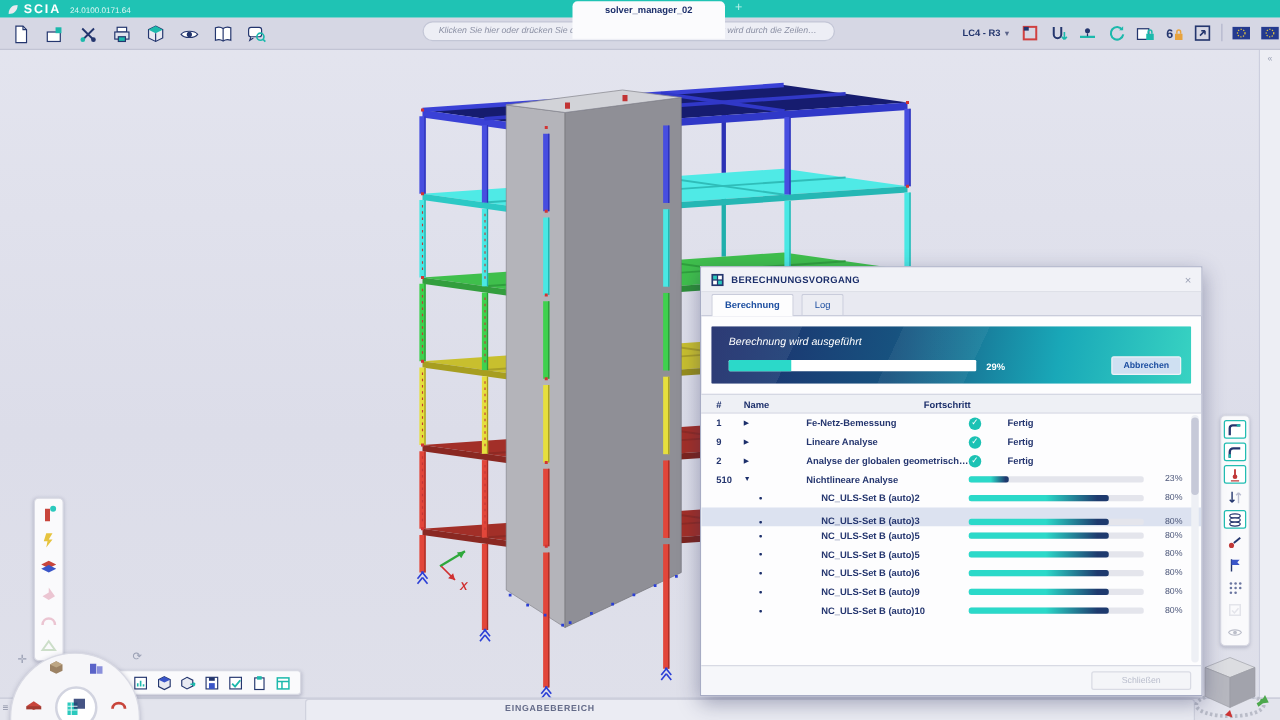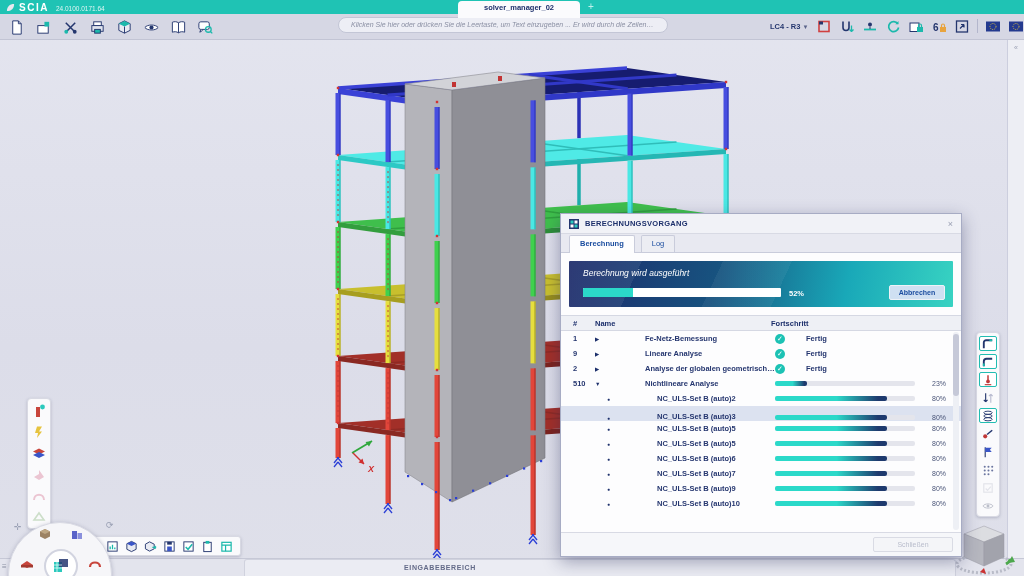--- a/index.html
+++ b/index.html
@@ -4,21 +4,21 @@
 <style>
   html,body{margin:0;padding:0;background:#cfd0dc;}
   *{box-sizing:border-box;font-family:"Liberation Sans","DejaVu Sans",sans-serif;}
   #page{position:relative;width:1024px;height:576px;overflow:hidden;background:linear-gradient(180deg,#e4e5ef 0%,#dcdde9 60%,#dfe0ea 100%);}
 
   
   .topbar{position:absolute;left:0;top:0;width:1024px;height:14px;background:#1fc3b4;z-index:30;display:flex;align-items:center;text-align:center;}
   .brand-leaf{width:9px;height:9px;margin-left:6px;}
   .brand{color:#fff;font-weight:bold;font-size:10px;letter-spacing:1.5px;margin-left:4px;}
   .version{color:rgba(255,255,255,.85);font-size:6.5px;margin-left:7px;margin-top:2px;}
-  .doc-tab{position:absolute;left:458px;top:1px;width:122px;height:17px;background:#fbfbfd;border-radius:4px 4px 0 0;color:#1c2f6b;font-size:7.5px;font-weight:bold;text-align:center;line-height:14px;z-index:31;}
+  .doc-tab{position:absolute;left:458px;top:1px;width:122px;height:30px;background:#fbfbfd;border-radius:4px 4px 0 0;color:#1c2f6b;font-size:7.5px;font-weight:bold;text-align:center;line-height:14px;z-index:31;}
   .new-tab{position:absolute;left:588px;top:0;color:#bff2ec;font-size:10px;line-height:14px;z-index:31;}
 
   
   .menubar{position:absolute;left:0;top:14px;width:1024px;height:26px;background:#d6d7e4;border-bottom:1px solid #c2c4d4;z-index:29;}
   .mb-left{position:absolute;left:7px;top:4px;display:flex;gap:9px;}
   .mb-ic{width:18px;height:18px;display:flex;align-items:center;justify-content:center;}
   .mb-ic svg{width:17px;height:17px;}
   .search-pill{position:absolute;left:338px;top:3px;width:330px;height:16px;background:#edeef5;border:1px solid #c3c6d6;border-radius:8px;color:#8a8fa3;font-size:7px;font-style:italic;line-height:14px;padding:0 12px;white-space:nowrap;overflow:hidden;text-overflow:ellipsis;}
   .loadcase{position:absolute;left:770px;top:8px;color:#24366E;font-size:7.5px;font-weight:bold;}
   .lc-chev{color:#5b648a;font-size:6px;}
@@ -70,21 +70,21 @@
   .dlg-tabs{height:19px;background:#e8e9f1;border-bottom:1px solid #c9ccdb;display:flex;align-items:flex-end;padding-left:8px;gap:6px;}
   .dtab{height:17px;line-height:16px;padding:0 10px;font-size:7.5px;color:#1c4ea0;background:#ecedf3;border:1px solid #c9ccdb;border-bottom:none;border-radius:2px 2px 0 0;}
   .dtab.active{background:#fdfdfe;font-weight:bold;margin-bottom:-1px;height:18px;}
   .banner{margin:8px;height:46px;border-radius:1px;position:relative;background:linear-gradient(115deg,rgba(255,255,255,.07) 0 18%,transparent 18% 38%,rgba(255,255,255,.05) 38% 55%,transparent 55%),linear-gradient(100deg,#1d2b6b 0%,#17527f 38%,#19a8b8 72%,#38d3c2 100%);}
   .banner-status{position:absolute;left:14px;top:7px;color:#fff;font-size:8.5px;font-style:italic;}
   .ptrack{position:absolute;left:14px;top:27px;width:198px;height:9px;background:#fff;border-radius:1px;}
   .pfill{height:100%;background:#2bd9c9;border-radius:1px 0 0 1px;}
   .ppct{position:absolute;left:220px;top:28px;color:#fff;font-size:7.5px;font-weight:bold;}
   .cancel{position:absolute;right:8px;top:24px;width:56px;height:15px;background:#cfe0f2;border:1px solid #eef2f8;border-radius:2px;color:#1c4ea0;font-size:7px;font-weight:bold;}
   .thead{display:flex;height:16px;align-items:center;padding-left:12px;background:#eef0f5;border-top:1px solid #d5d8e3;border-bottom:1px solid #d5d8e3;font-size:7.5px;font-weight:bold;color:#1c2f6b;}
-  .h-id{width:22px;}.h-name{flex:1;}.h-prog{width:190px;}
+  .h-id{width:22px;}.h-name{flex:1;}.h-prog{width:222px;}
   .tbody{flex:1;overflow:hidden;position:relative;background:#fdfdfe;}
   .trow{display:flex;align-items:center;height:15px;padding-left:12px;font-size:7.5px;font-weight:bold;color:#25366f;}
   .trow.sel{background:#dce2f0;align-items:flex-end;}
   .cell-id{width:22px;}
   .cell-exp{width:14px;font-size:5.5px;color:#1c2f6b;}
   .cell-exp.child{margin-left:12px;font-size:5px;}
   .cell-name{flex:1;white-space:nowrap;overflow:hidden;text-overflow:ellipsis;padding-left:36px;}
   .cell-prog{width:186px;display:flex;align-items:center;gap:5px;padding-right:10px;}
   .ttrack{width:140px;height:4.5px;background:#e4e5ec;border-radius:2px;}
   .tfill{height:100%;border-radius:2px;background:linear-gradient(90deg,#2bd9c9 0%,#2bd9c9 55%,#1e3a6e 92%,#1e3a6e 100%);}
@@ -624,21 +624,21 @@
     </div>
     <div class="dlg-tabs">
       <div class="dtab active">Berechnung</div>
       <div class="dtab">Log</div>
     </div>
     <div class="banner">
       <div class="banner-status">Berechnung wird ausgeführt</div>
       <div class="ptrack">
           <div class="pfill" id="banner-fill" style="width: 25%;"></div>
         </div>
-      <span class="ppct">52%</span>
+      <span class="ppct">29%</span>
       <button class="cancel">Abbrechen</button>
     </div>
     <div class="thead">
       <span class="h-id">#</span>
       <span class="h-name">Name</span>
       <span class="h-prog">Fortschritt</span>
     </div>
     <div class="tbody">
         <div class="trow">
           <span class="cell-id">1</span>
@@ -719,31 +719,20 @@
             <span class="ttrack">
               <span class="tfill" style="display: block; width: 80%;"></span>
             </span>
             <span class="tpct">80%</span>
           </span>
         </div>
         <div class="trow">
           <span class="cell-id"></span>
           <span class="cell-exp child">●</span>
           <span class="cell-name">NC_ULS-Set B (auto)6</span>
-          <span class="cell-prog">
-            <span class="ttrack">
-              <span class="tfill" style="display: block; width: 80%;"></span>
-            </span>
-            <span class="tpct">80%</span>
-          </span>
-        </div>
-        <div class="trow">
-          <span class="cell-id"></span>
-          <span class="cell-exp child">●</span>
-          <span class="cell-name">NC_ULS-Set B (auto)7</span>
           <span class="cell-prog">
             <span class="ttrack">
               <span class="tfill" style="display: block; width: 80%;"></span>
             </span>
             <span class="tpct">80%</span>
           </span>
         </div>
         <div class="trow">
           <span class="cell-id"></span>
           <span class="cell-exp child">●</span>

